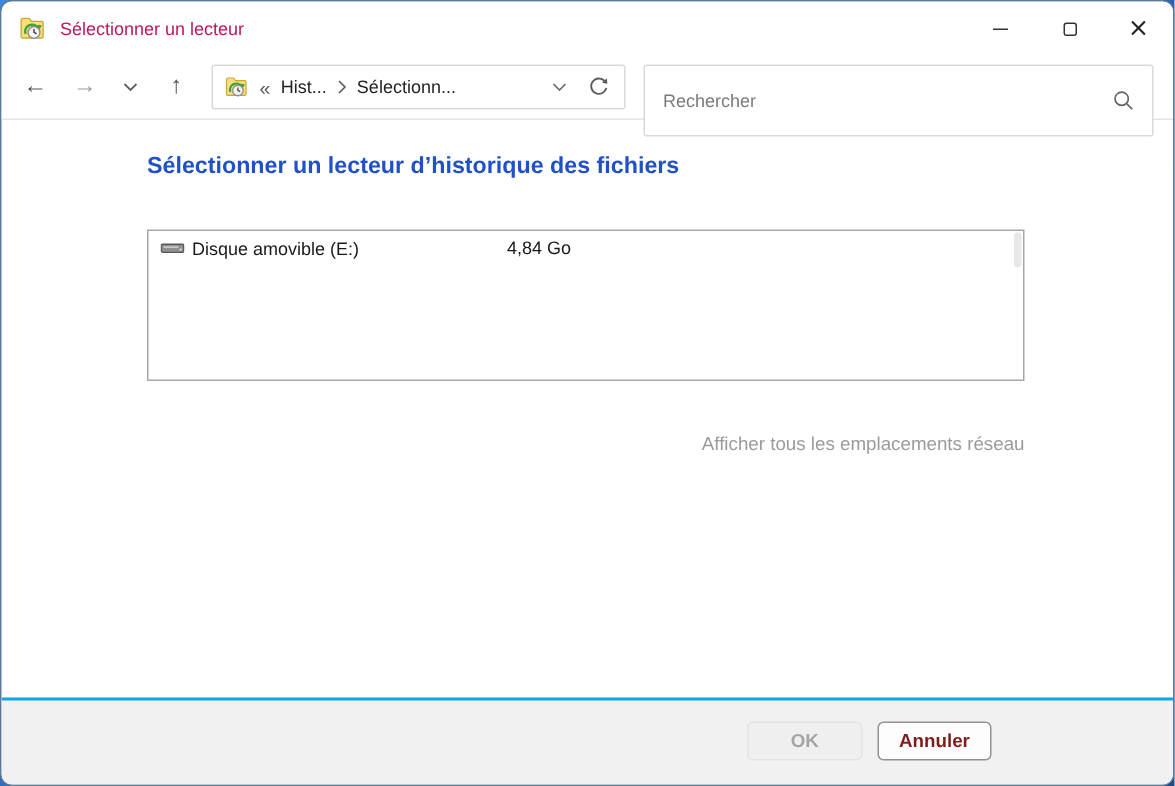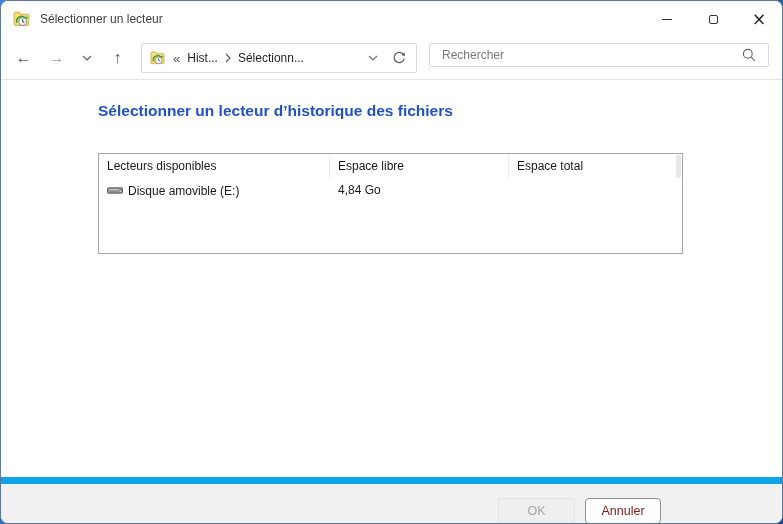--- a/index.html
+++ b/index.html
@@ -14,39 +14,39 @@
     overflow:hidden;
   }
   .window{
     position:relative; width:783px; height:524px; background:#fff;
     border:1px solid #5e789a; border-radius:8px; overflow:hidden;
   }
 
   
   .titlebar{position:absolute; top:0; left:0; right:0; height:36px; display:flex; align-items:center; padding-left:12px; background:#fff;}
   .app-icon{width:18px; height:18px; display:inline-flex;}
-  .titlebar .title{margin-left:9px; font-size:12px; color:#404040;}
+  .titlebar .title{margin-left:9px; font-size:12px; color:#be185d;}
   .controls{position:absolute; right:0; top:0; display:flex; height:36px;}
   .ctrl{width:46px; height:36px; display:flex; align-items:center; justify-content:center; color:#333; cursor:default;}
   .min-glyph{display:block; width:10px; height:1px; background:#333;}
   .max-glyph{display:block; width:9px; height:9px; border:1px solid #333; border-radius:2px;}
   .close-glyph{font-size:17px; line-height:1; color:#222; font-family:"DejaVu Sans",sans-serif;}
 
   
   .toolbar{position:absolute; top:36px; left:0; right:0; height:43px; border-bottom:1px solid #e4e4e4; background:#fff;}
   .nav{position:absolute; left:6px; top:4px; display:flex; align-items:center; height:34px;}
   .nav-btn{width:33px; height:32px; display:flex; align-items:center; justify-content:center; font-size:16px; color:#565656; border-radius:4px;}
   .nav-btn.dim{color:#9e9e9e;}
   .nav-btn.small{width:28px;}
   .addressbar{position:absolute; left:140px; top:6px; width:276px; height:30px; border:1px solid #d9d9d9; border-radius:2px; display:flex; align-items:center; padding:0 6px 0 8px; font-size:12px; color:#1f1f1f; background:#fff;}
   .crumb-sep{color:#5a5a5a; display:inline-flex; margin:0 7px;}
   .crumb-overflow{color:#5a5a5a; font-size:13px; margin-right:7px;}
   .crumb{white-space:nowrap;}
   .ab-right{margin-left:auto; display:flex; align-items:center; gap:14px; padding-right:4px;}
-  .searchbox{position:absolute; left:428px; top:6px; width:340px; height:24px; border:1px solid #d9d9d9; border-radius:2px; background:#fff; display:flex; align-items:center;justify-content:center;}
+  .searchbox{position:absolute; left:428px; top:6px; width:340px; height:48px; border:1px solid #d9d9d9; border-radius:2px; background:#fff; display:flex; align-items:center;justify-content:center;}
   .searchbox input{flex:1; border:none; outline:none; height:100%; padding:0 6px 0 12px; font-size:12px; font-family:inherit; color:#1f1f1f; background:transparent;}
   .searchbox input::placeholder{color:#7a7a7a; opacity:1;}
   .search-icon-wrap{padding-right:12px; display:flex;}
 
   
   .heading{position:absolute; left:97px; top:101px; font-size:15.5px; color:var(--heading); font-weight:700;}
   .subheading{position:absolute; left:97px; top:130px; font-size:12px; color:#1b1b1b;}
 
   .drive-table{position:absolute; left:97px; top:152px; width:585px; height:101px; border:1px solid #a7a7a7; background:#fff;}
   .thead{display:flex; height:25px;}
@@ -56,21 +56,21 @@
   .trow{display:flex; height:22px; align-items:center; font-size:12px; color:#191919;}
   .cell{padding-left:8px; display:flex; align-items:flex-end; gap:5px;}
   .drive-icon{display:inline-flex; width:16px; height:16px;}
   .table-scroll{position:absolute; top:1px; right:1px; width:5px; height:23px; background:#e7e7e7; border-radius:2px;}
 
   .annotation-box{position:absolute; right:95px; top:257px; border:4px dashed var(--annotation); border-radius:14px; padding:1px 7px; background:transparent;}
   .net-link{font-size:12.5px; color:var(--link); text-decoration:underline; white-space:nowrap; cursor:pointer;}
   .show-all-link{position:absolute; right:99px; top:288px; font-size:12.5px; color:var(--link-disabled); white-space:nowrap;}
 
   
-  .footer{position:absolute; left:0; right:0; bottom:0; height:46px; background:var(--footer-bg); border-top:7px solid #0ea5e9;}
+  .footer{position:absolute; left:0; right:0; bottom:0; height:58px; background:var(--footer-bg); border-top:2px solid #0ea5e9;font-weight:bold;}
   .btn{position:absolute; top:14px; height:26px; font-size:12.5px; font-family:inherit; border-radius:4px; text-align:center; line-height:24px;}
   .btn-ok{left:497px; width:77px; background:#efefef; border:1px solid #e3e3e3; color:#a5a5a5;}
   .btn-cancel{left:584px; width:76px; background:#fdfdfd; border:1px solid #929292; color:#7f1d1d;}
 
   svg{display:block;}
 </style>
 </head>
 <body>
 
 <div class="window">
@@ -159,40 +159,36 @@
           <circle cx="5.8" cy="5.8" r="4.4" fill="none" stroke="#636363" stroke-width="1.1"></circle>
           <line x1="9.2" y1="9.2" x2="12.8" y2="12.8" stroke="#636363" stroke-width="1.1"></line>
         </svg>
       </span>
     </div>
   </div>
 
   <div class="heading">Sélectionner un lecteur d’historique des fichiers</div>
 
   <div class="drive-table">
-    <div class="thead">
-      <div class="th col1">Lecteurs disponibles</div>
-      <div class="th col2">Espace libre</div>
-      <div class="th col3">Espace total</div>
-    </div>
     <div class="trow">
       <div class="cell col1">
         <span class="drive-icon">
           <svg viewBox="0 0 16 16" width="16" height="16">
             <rect x="0.5" y="5.8" width="15" height="5.4" rx="1" fill="#8f8f8f" stroke="#585858" stroke-width="0.9"></rect>
             <rect x="2" y="7.2" width="10" height="1.1" fill="#d9d9d9" opacity="0.8"></rect>
             <circle cx="13.4" cy="9.4" r="0.7" fill="#e8e8e8"></circle>
           </svg>
         </span>
         <span>Disque amovible (E:)</span>
       </div>
       <div class="cell col3">4,84 Go</div>
     </div>
     <div class="table-scroll"></div>
   </div>
 
+  <div class="show-all-link">Afficher tous les emplacements réseau</div>
 
   <div class="footer">
     <div class="btn btn-ok">OK</div>
     <div class="btn btn-cancel">Annuler</div>
   </div>
 
 </div>
 
 </body></html>

